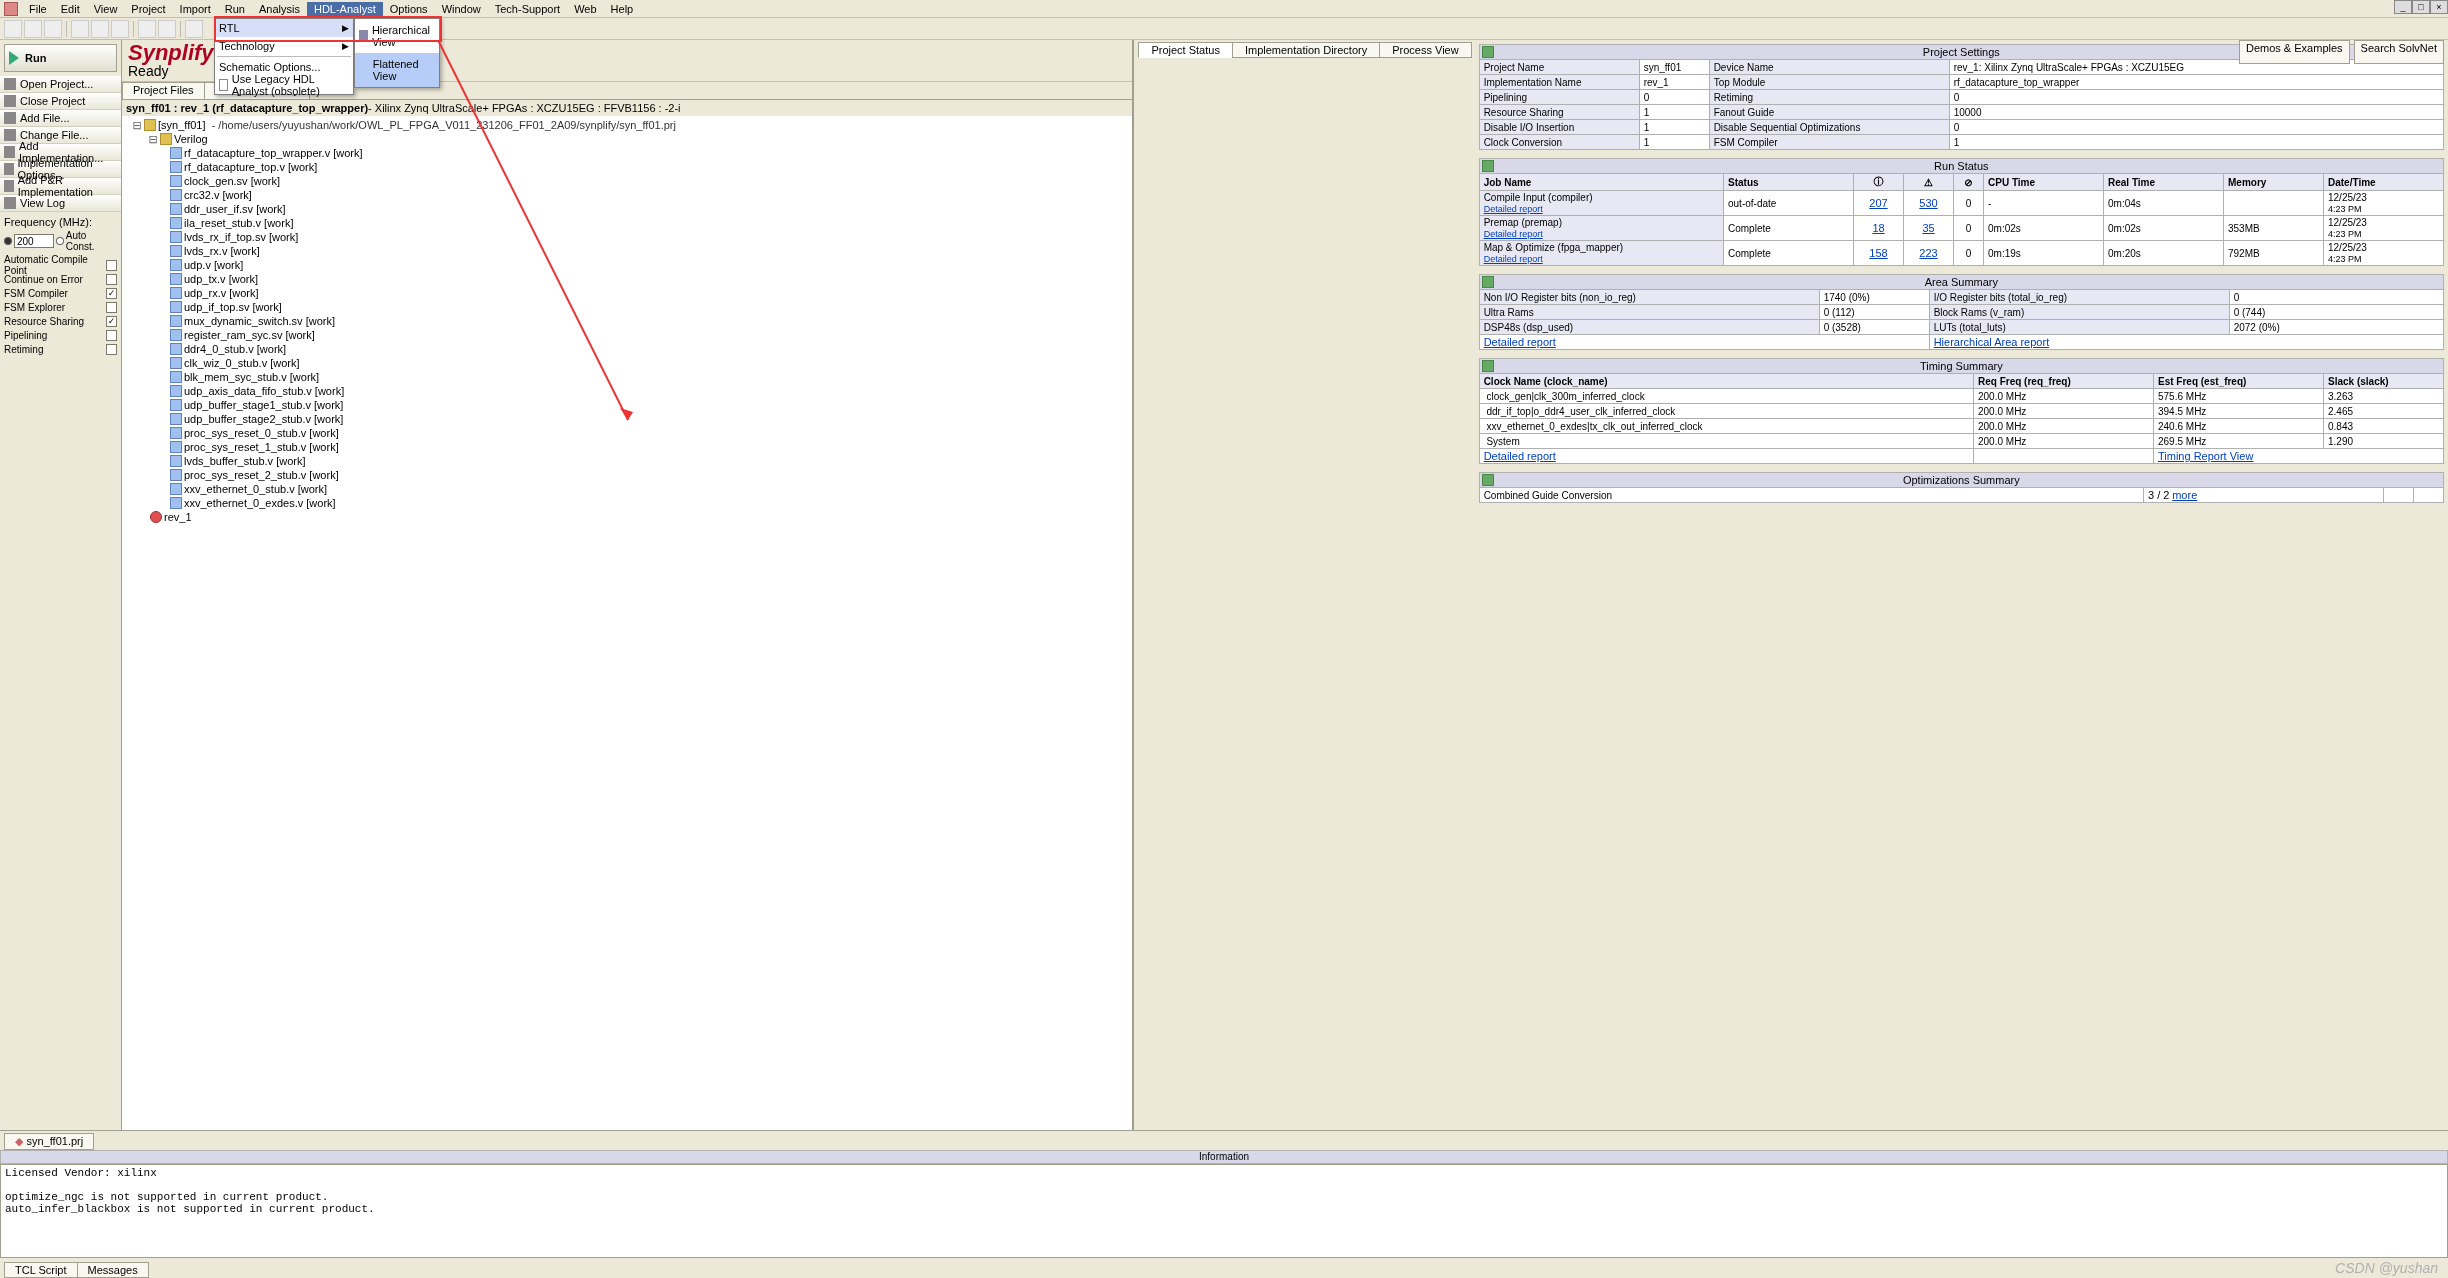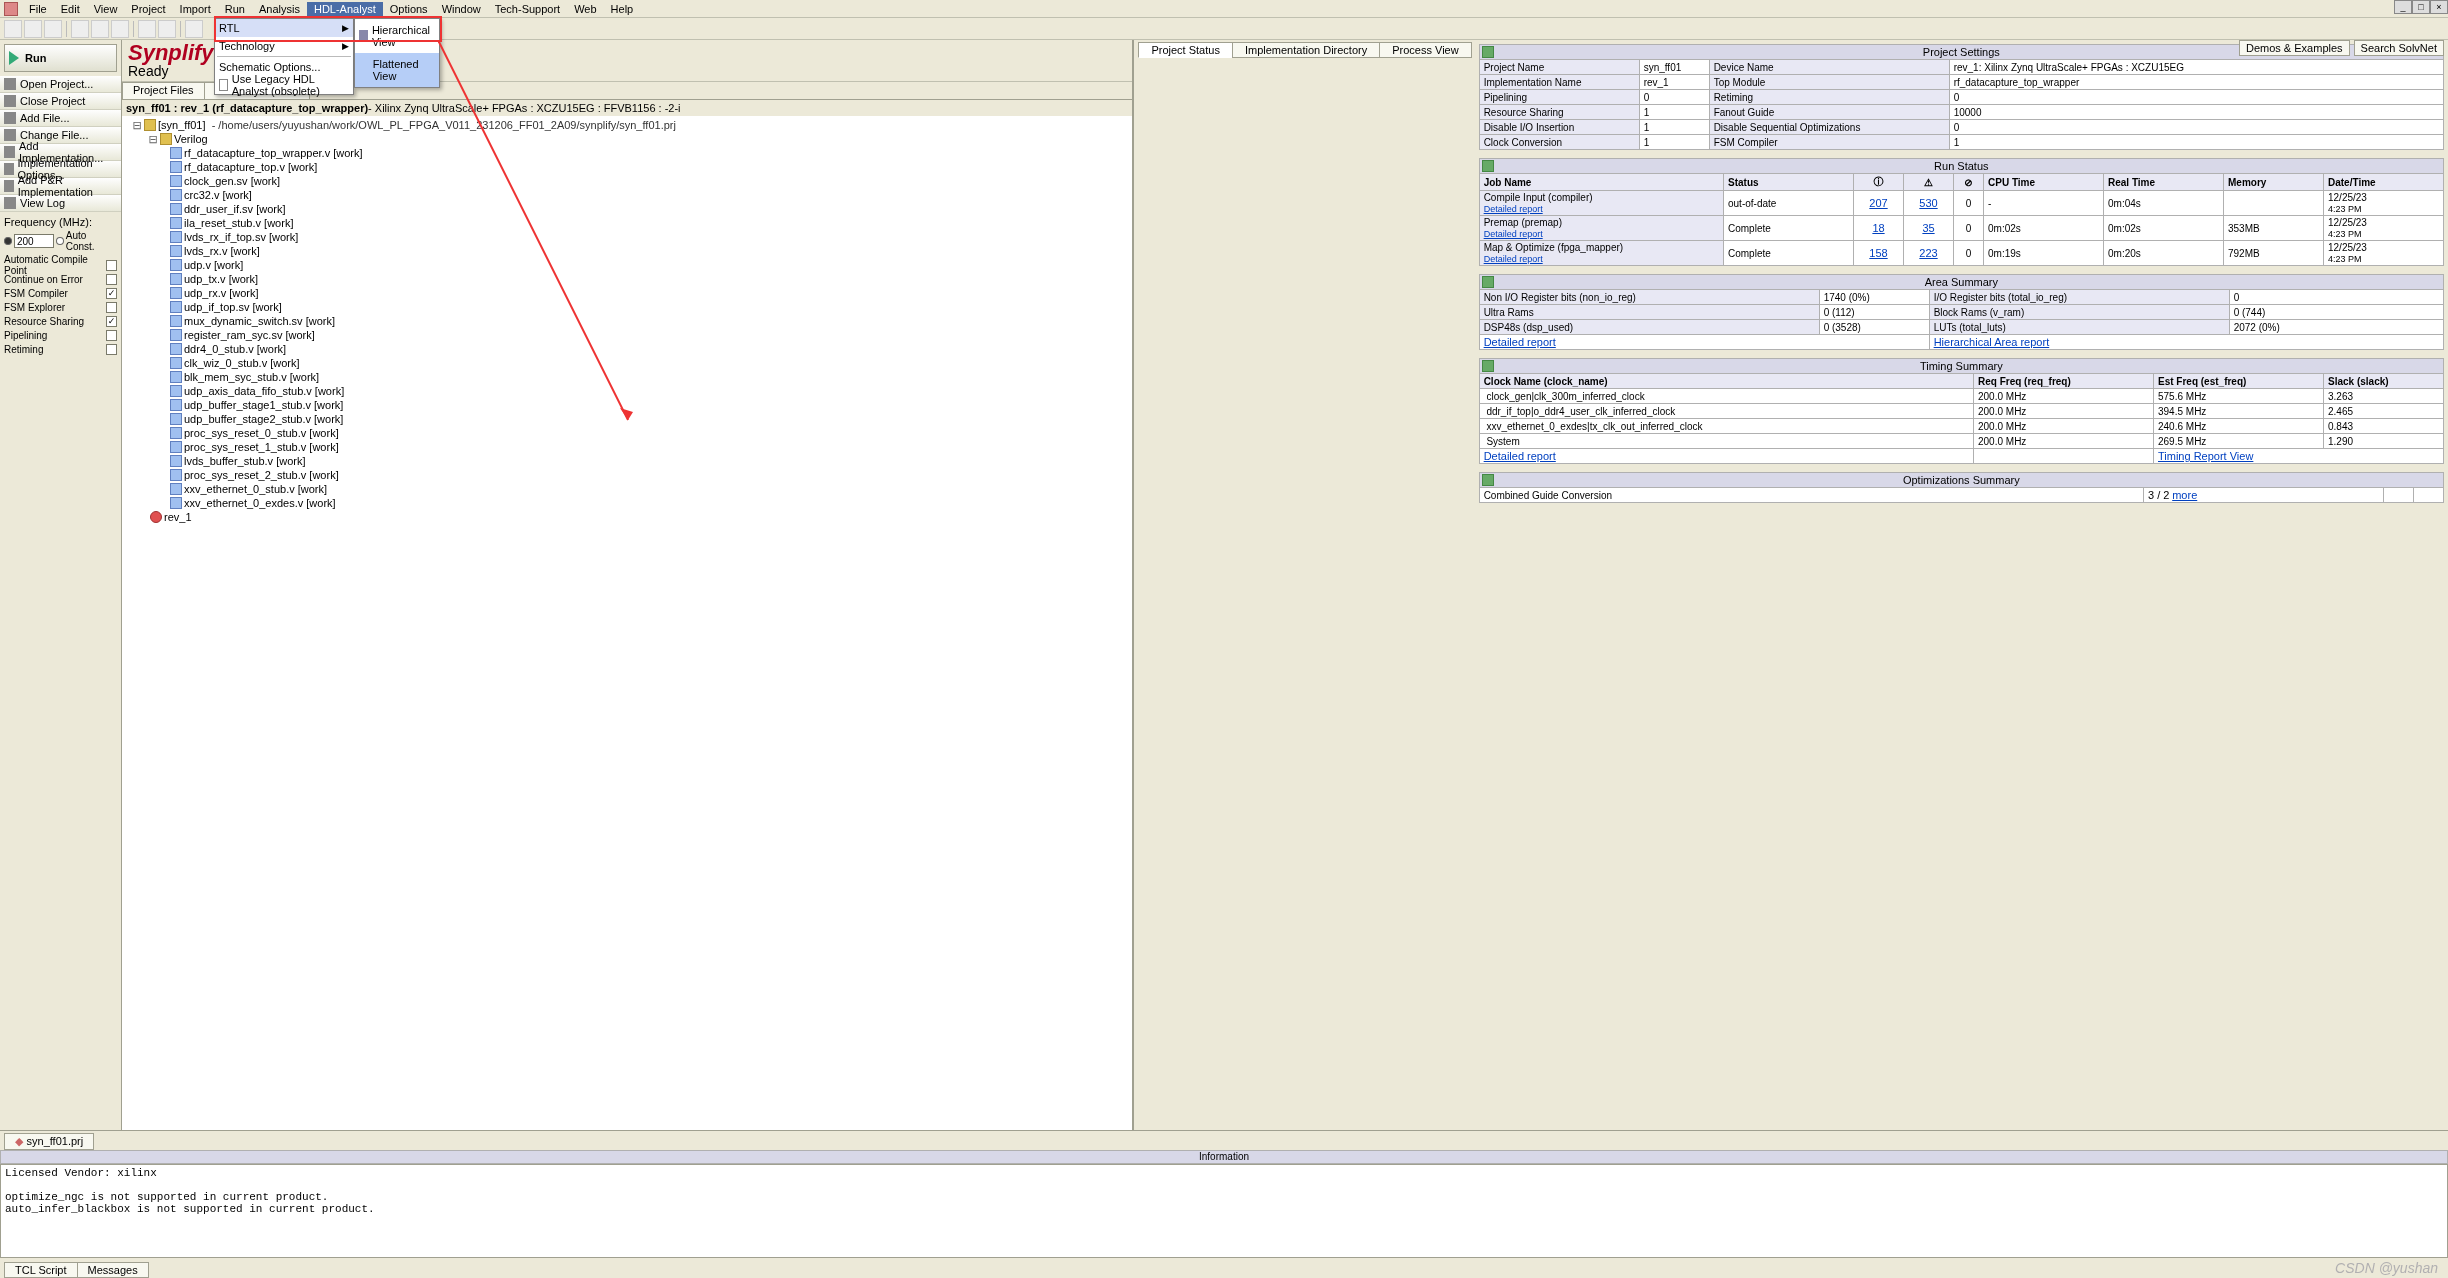--- a/index.html
+++ b/index.html
@@ -47,21 +47,21 @@
   .tree { flex:1; overflow:auto; background:#fff; padding:2px; font-size:10px; }
   .tree-row { display:flex; align-items:center; height:14px; white-space:nowrap; }
   .tree-row .tw { width:10px; text-align:center; color:#666; }
   .tree-row .ico { width:12px; height:12px; margin:0 2px; }
   .tree-row .ico.folder { background:#e0c050; border:1px solid #b09030; }
   .tree-row .ico.v { background:#a0c0f0; border:1px solid #6080c0; }
   .tree-row .ico.red { background:#e05050; border:1px solid #a03030; border-radius:50%; }
   .ind { display:inline-block; }
   .right-panel { flex:1.3; display:flex; flex-direction:row; background:#ece9d8; overflow:hidden; }
   .right-top-btns { position:absolute; top:40px; right:4px; display:flex; gap:4px; }
-  .right-top-btns .rbtn { border:1px solid #a0a090; background:#f8f8f0; padding:1px 6px; height:16px; }
+  .right-top-btns .rbtn { border:1px solid #a0a090; background:#f8f8f0; padding:1px 6px; height:24px; }
   .right-tabs { height:18px; display:flex; background:#ece9d8; padding:2px 4px 0 4px; gap:0; }
   .right-tabs .tab { padding:1px 12px; border:1px solid #a0a090; background:#f8f8f0; margin-right:-1px; }
   .right-tabs .tab.active { background:#fff; border-bottom:1px solid #fff; }
   .right-content { flex:1; overflow:auto; background:#ece9d8; padding:4px; display:flex; flex-direction:column; gap:8px; }
   table { border-collapse:collapse; width:100%; background:#fff; }
   table th, table td { border:1px solid #b0b0b0; padding:1px 4px; font-size:10px; text-align:left; height:15px; }
   .sect-title { background:#d8d8e8; text-align:center; font-weight:normal; height:15px; position:relative; }
   .sect-title .refresh { position:absolute; left:2px; top:1px; width:12px; height:12px; background:#6a6; border:1px solid #484; }
   .kv-lbl { background:#e8e8f4;margin-top:27px; }
   .col-hdr { background:#e8e8f4; }

